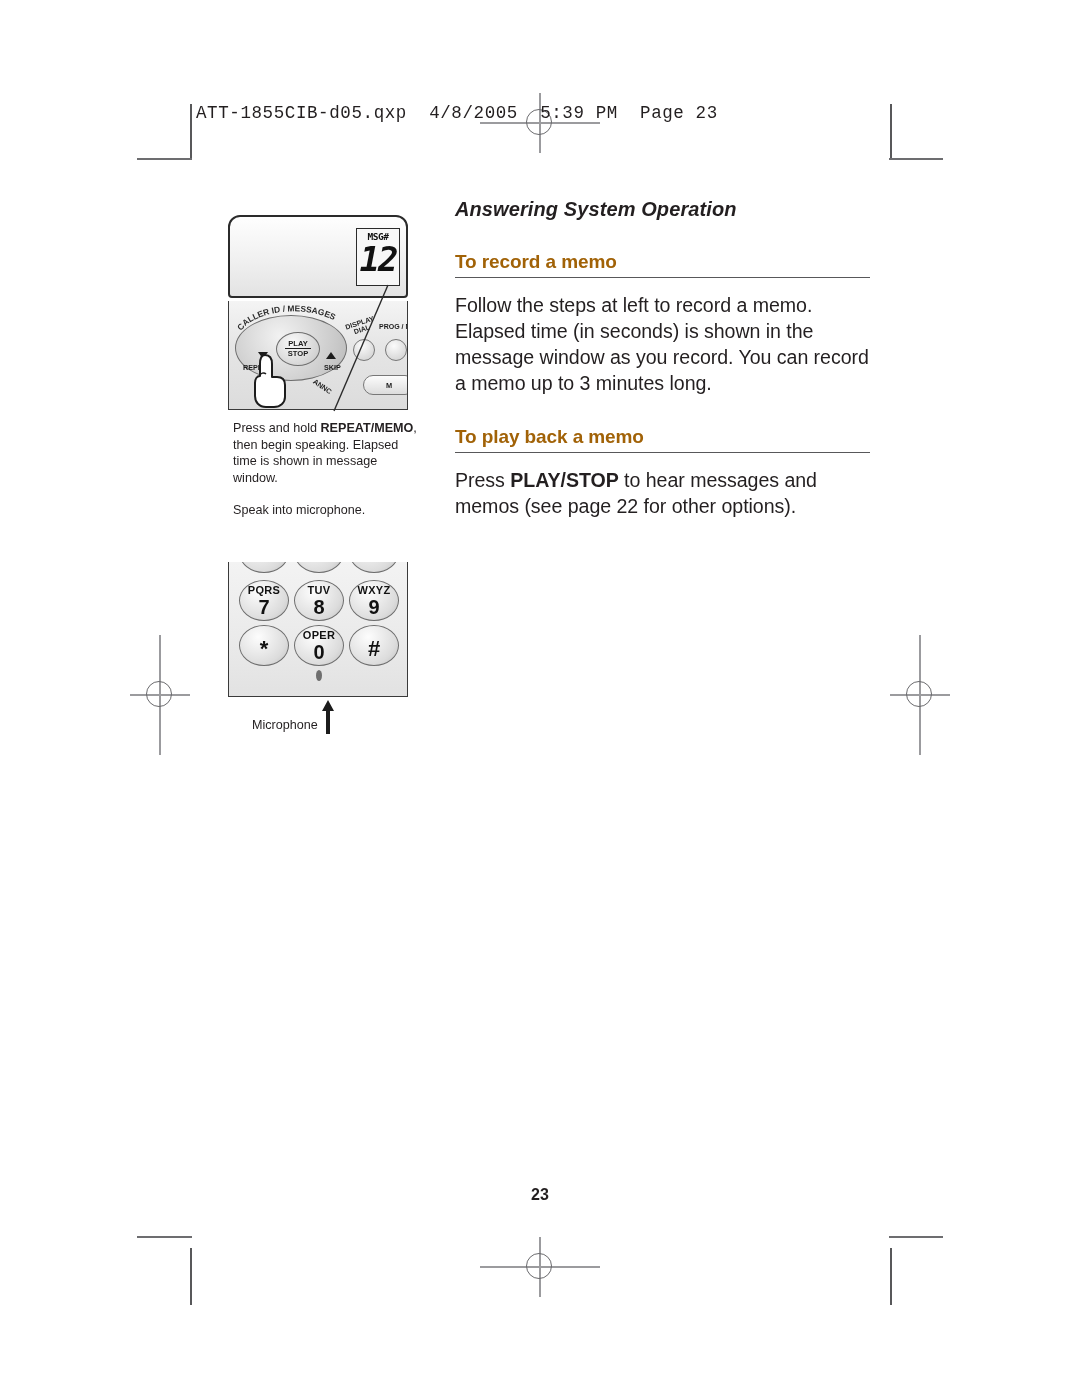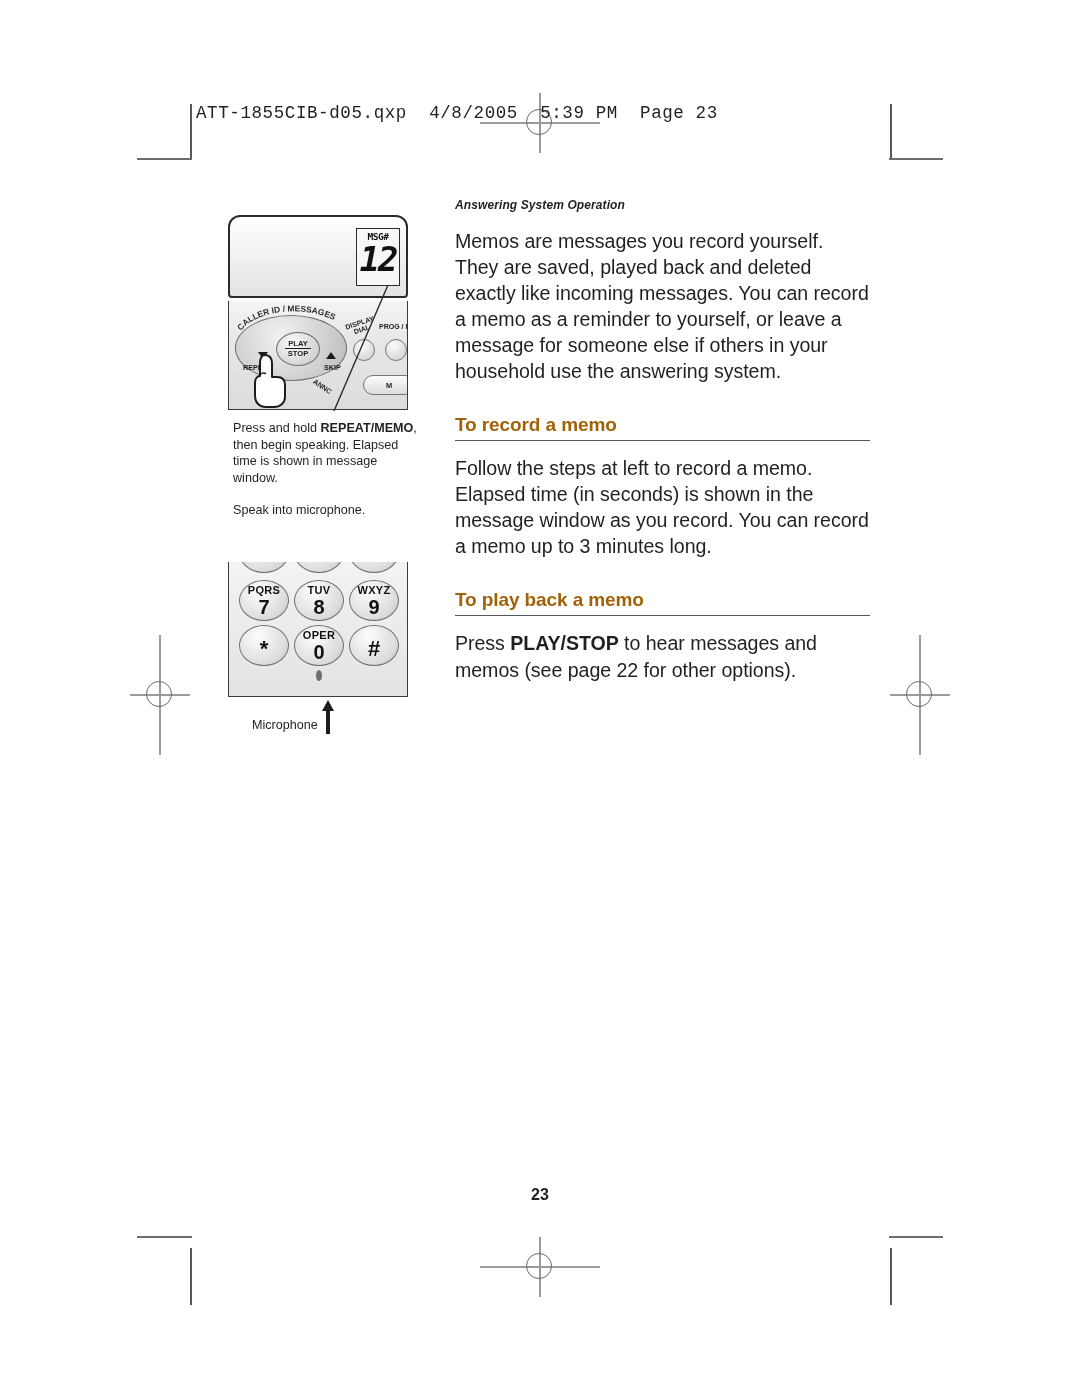--- a/index.html
+++ b/index.html
@@ -56,21 +56,21 @@
     letter-spacing: 0.6px;
     color: #231f20;
     white-space: pre;
   }
 
   
   .rightcol { position: absolute; left: 455px; top: 198px; width: 415px; }
   .eyebrow {
     font-style: italic;
     font-weight: bold;
-    font-size: 12px;
+    font-size: 20px;
     color: #231f20;
     letter-spacing: 0.1px;
     margin: 0 0 10px 0;
   }
   .title-bar {
     background: #000000;
     color: #ffffff;
     font-size: 26px;
     font-weight: bold;
     letter-spacing: -0.2px;
@@ -389,21 +389,20 @@
     <div class="mic-hole"></div>
   </div>
 
   <svg class="mic-arrow" viewBox="0 0 12 34">
     <path d="M6,0 L12,11 L8,11 L8,34 L4,34 L4,11 L0,11 Z" fill="#1c1c1c"></path>
   </svg>
   <div class="mic-label">Microphone</div>
 
   <div class="rightcol">
     <div class="eyebrow">Answering System Operation</div>
-    <p class="body-p">Memos are messages you record yourself. They are saved, played back and deleted exactly like incoming messages. You can record a memo as a reminder to yourself, or leave a message for someone else if others in your household use the answering system.</p>
 
     <h2 class="sub-head">To record a memo</h2>
     <p class="body-p">Follow the steps at left to record a memo. Elapsed time (in seconds) is shown in the message window as you record. You can record a memo up to 3 minutes long.</p>
 
     <h2 class="sub-head">To play back a memo</h2>
     <p class="body-p">
       <span>Press </span><b>PLAY/STOP</b><span> to hear messages and memos (see page 22 for other options).</span>
     </p>
   </div>
 

